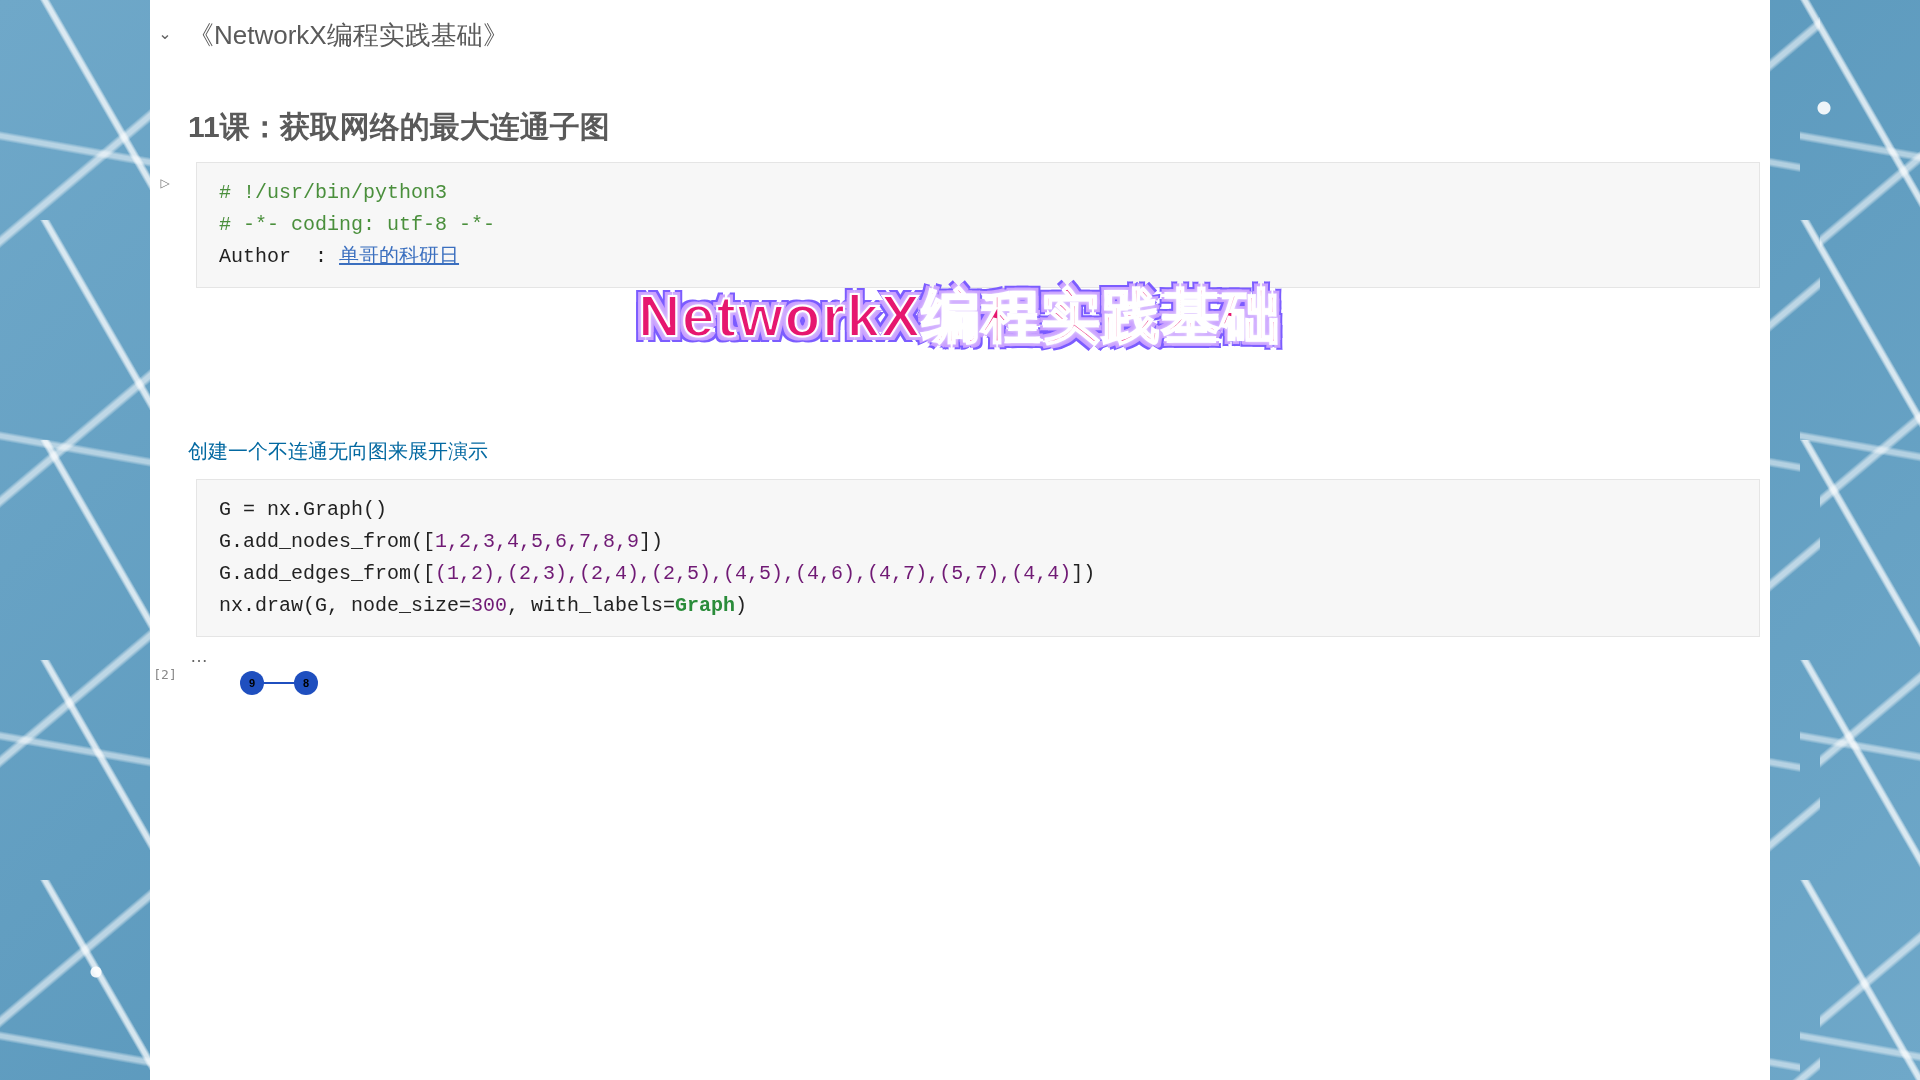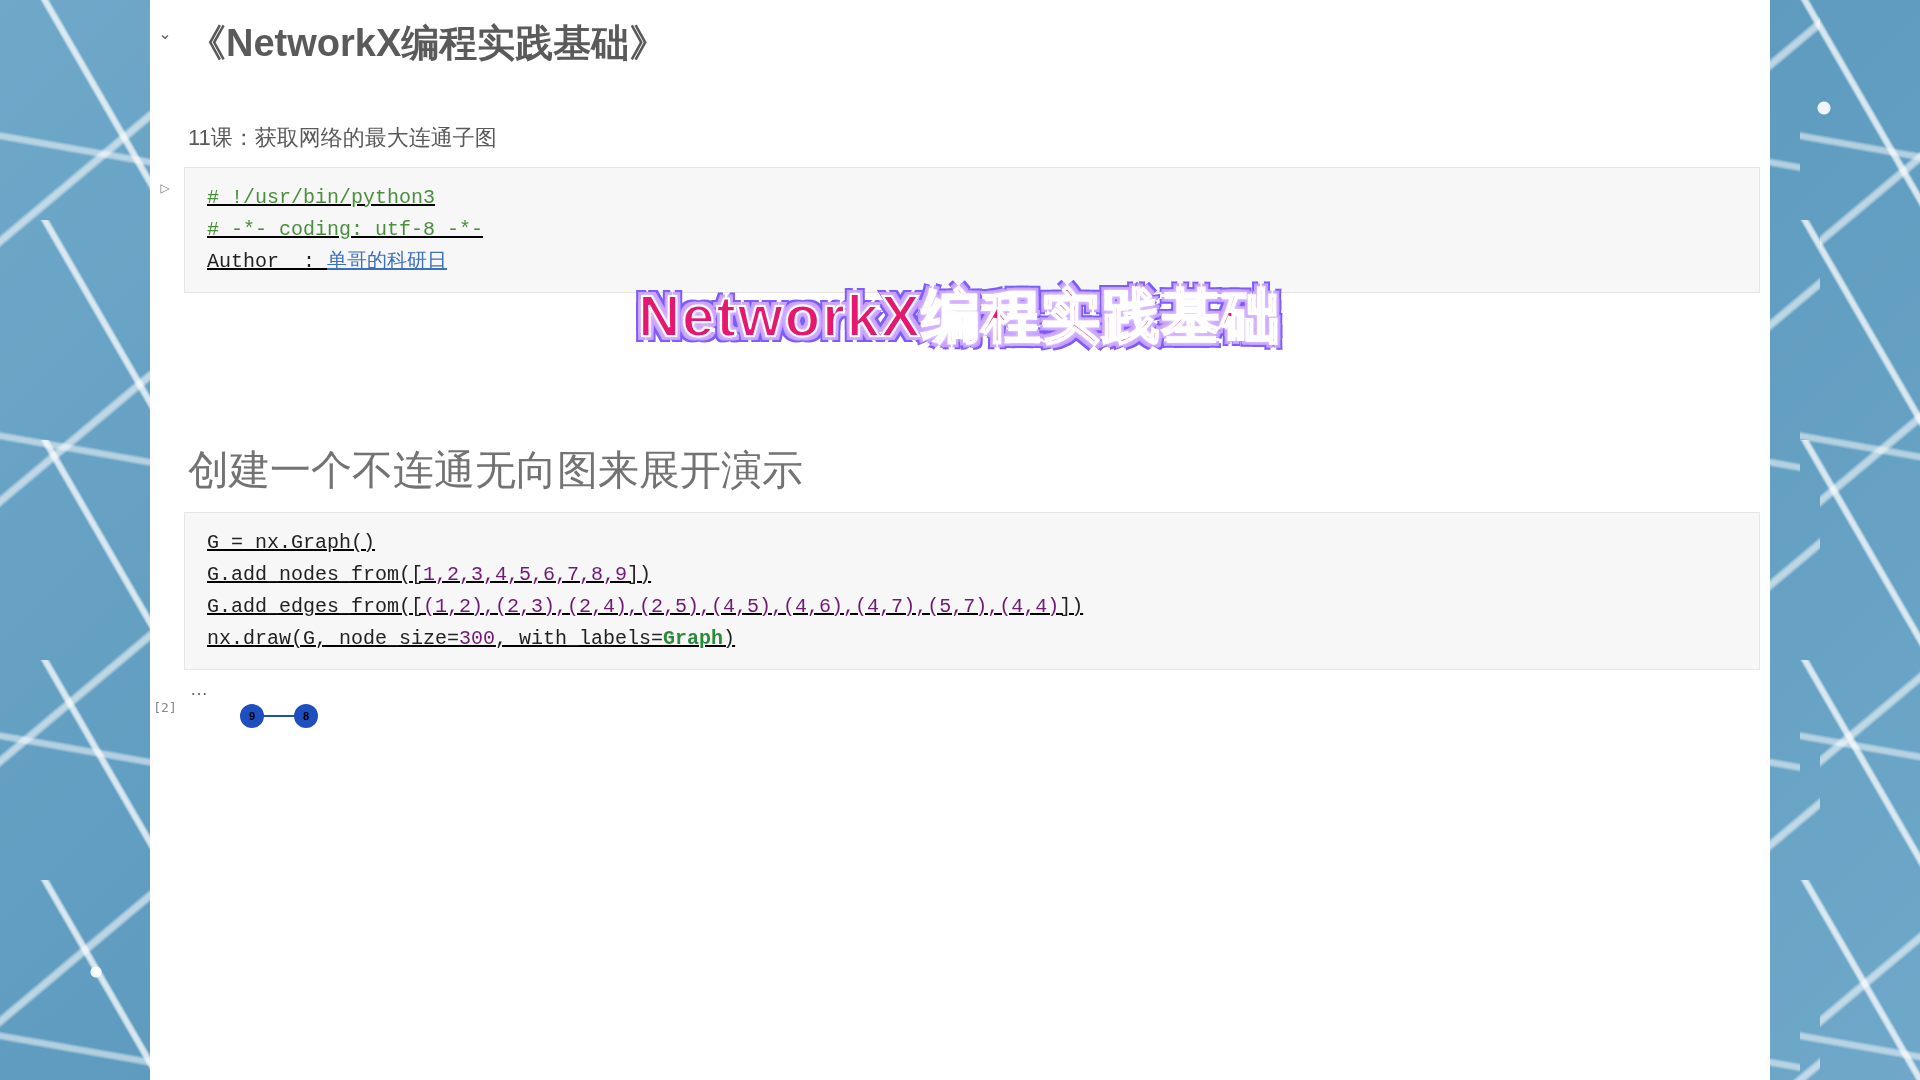--- a/index.html
+++ b/index.html
@@ -30,37 +30,37 @@
   .gutter {
     width:30px; flex:0 0 30px; padding-top:6px;
     display:flex; justify-content:center;
     color:#888; font-size:14px;
   }
   .content { flex:1; padding-right:10px; }
   .chevron { color:#666; font-size:16px; padding-top:24px; }
   .run-icon { color:#777; font-size:12px; padding-top:14px; }
   .in-label { color:#888; font-size:13px; padding-top:20px; font-family:Consolas,monospace; }
   h1.title {
-    font-size:38px; font-weight:700; color:#5a5a5a;
+    font-size:26px; font-weight:400; color:#5a5a5a;
     padding:18px 0 8px 8px;
   }
   h2.subtitle {
-    font-size:22px; font-weight:400; color:#5a5a5a;
+    font-size:30px; font-weight:700; color:#5a5a5a;
     padding:46px 0 14px 8px;
   }
   h2.section {
-    font-size:41px; font-weight:400; color:#737373;
+    font-size:20px; font-weight:400; color:#0369a1;
     padding:10px 0 14px 8px;
     font-family:Liberation Serif, serif;
   }
   .code-block {
     background:#f7f7f7; border:1px solid #e5e5e5;
-    padding:14px 22px; margin:0 0 10px 4px;
+    padding:14px 22px; margin:0 0 10px 16px;
     font-family:Consolas,"Courier New",monospace;
-    font-size:20px; line-height:1.6; white-space:pre; overflow:hidden;text-decoration:underline;
+    font-size:20px; line-height:1.6; white-space:pre; overflow:hidden;
   }
   .comment { color:#4a8f3c; }
   .kw { color:#2a8c3a; font-weight:700; }
   .num { color:#701a75; }
   .name { color:#222; }
   .author-link { color:#3b6fbf; text-decoration:underline; }
   .ellipsis { font-size:18px; color:#666; padding-left:10px; line-height:1; }
   .overlay {
     position:absolute; left:100px; right:100px; top:280px;
     text-align:center; pointer-events:none;

